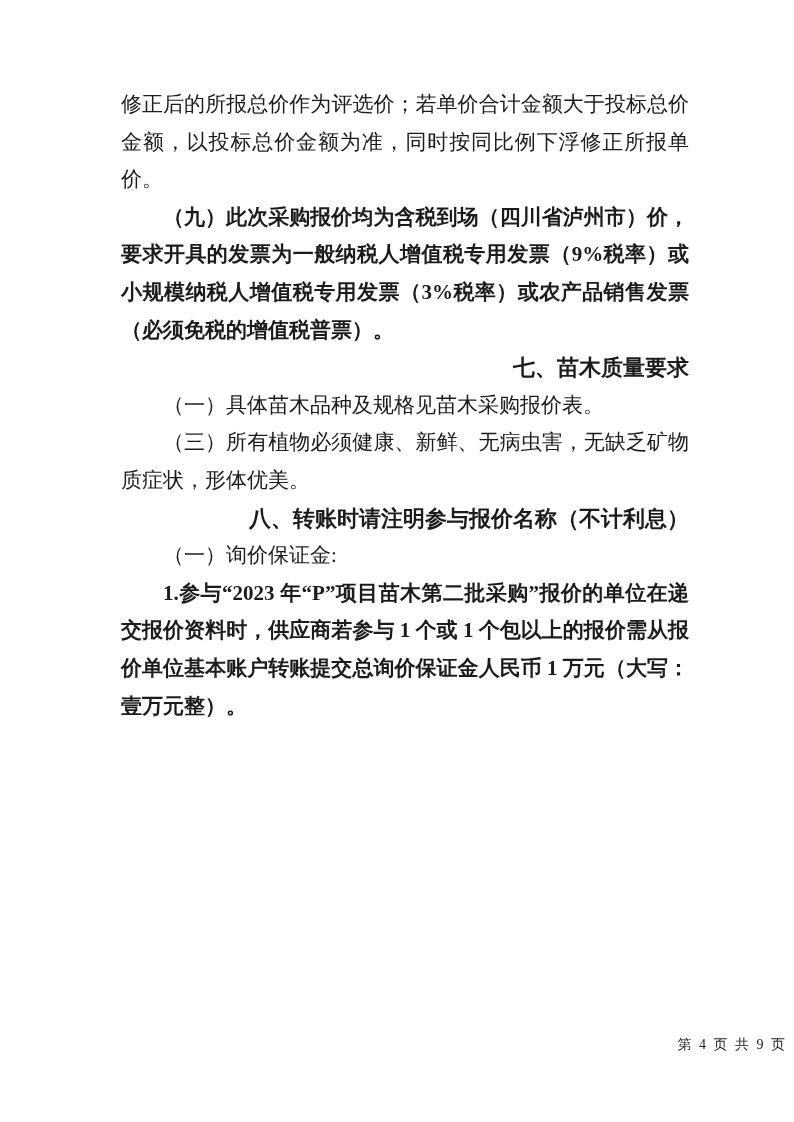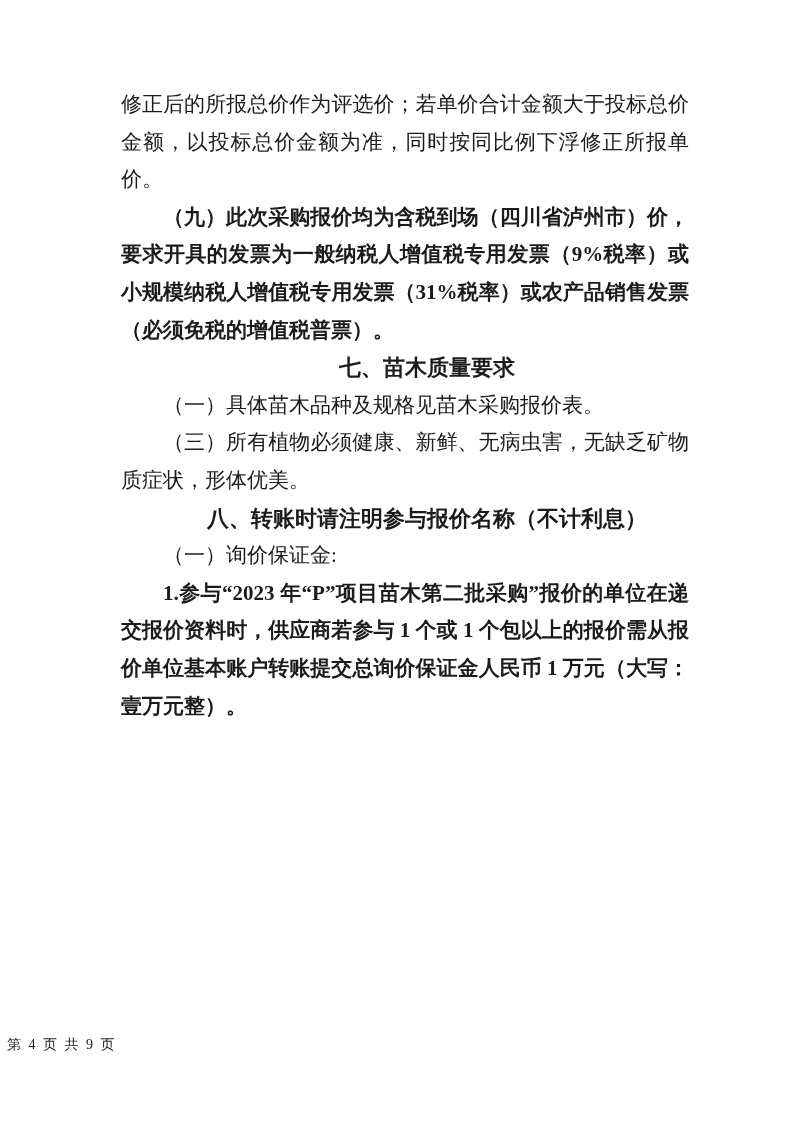--- a/index.html
+++ b/index.html
@@ -35,40 +35,40 @@
     text-indent: 2em;
   }
   .bold {
     font-weight: bold;
   }
   .heading {
     font-weight: bold;
     font-family: "Liberation Sans", "DejaVu Sans", sans-serif;
     font-size: 22px;
     line-height: 37.6px;
-    text-align: center;
+    text-align: right;
   }
   .footer {
     position: absolute;
     left: 0;
     right: 0;
     top: 1036px;
-    text-align: left;
+    text-align: right;
     font-size: 14px;
     letter-spacing: 2px;
     color: #222222;
   }
 </style>
 </head>
 <body>
 
 <div class="page">
   <div class="content">
       <p class="">修正后的所报总价作为评选价；若单价合计金额大于投标总价金额，以投标总价金额为准，同时按同比例下浮修正所报单价。</p>
-      <p class="bold indent">（九）此次采购报价均为含税到场（四川省泸州市）价，要求开具的发票为一般纳税人增值税专用发票（9%税率）或小规模纳税人增值税专用发票（31%税率）或农产品销售发票（必须免税的增值税普票）。</p>
+      <p class="bold indent">（九）此次采购报价均为含税到场（四川省泸州市）价，要求开具的发票为一般纳税人增值税专用发票（9%税率）或小规模纳税人增值税专用发票（3%税率）或农产品销售发票（必须免税的增值税普票）。</p>
       <p class="heading indent">七、苗木质量要求</p>
       <p class=" indent">（一）具体苗木品种及规格见苗木采购报价表。</p>
       <p class=" indent">（三）所有植物必须健康、新鲜、无病虫害，无缺乏矿物质症状，形体优美。</p>
       <p class="heading indent">八、转账时请注明参与报价名称（不计利息）</p>
       <p class=" indent">（一）询价保证金:</p>
       <p class="bold indent">1.参与“2023 年“P”项目苗木第二批采购”报价的单位在递交报价资料时，供应商若参与 1 个或 1 个包以上的报价需从报价单位基本账户转账提交总询价保证金人民币 1 万元（大写：壹万元整）。</p>
     </div>
   <div class="footer">第 4 页 共 9 页</div>
 </div>
 

